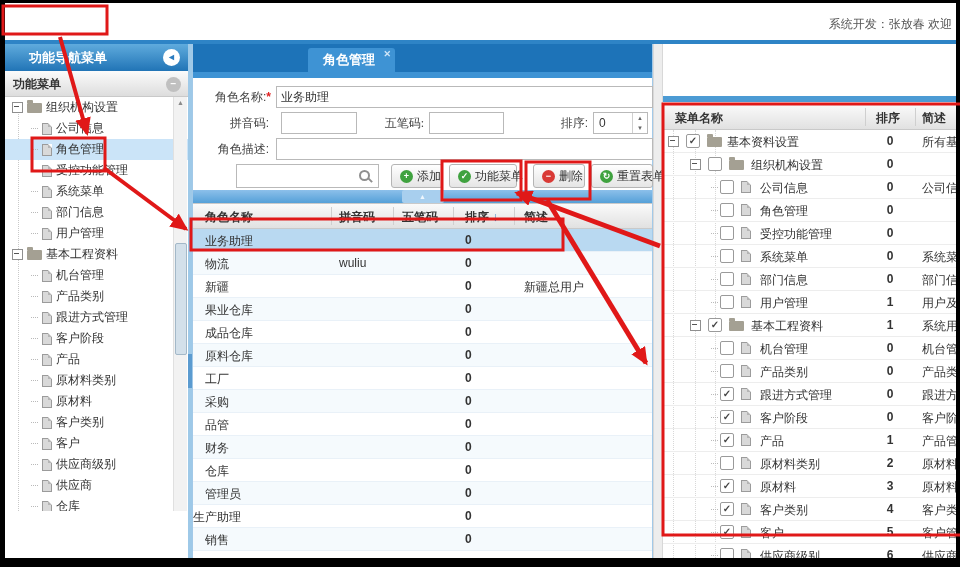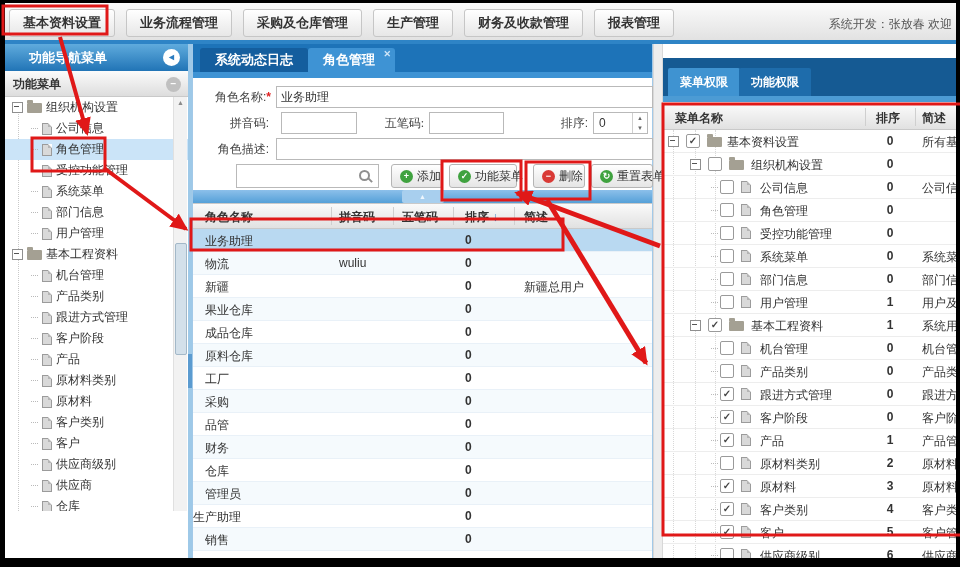--- a/index.html
+++ b/index.html
@@ -122,21 +122,20 @@
 
   
   #anno{position:absolute;left:0;top:0;pointer-events:none;z-index:50;}
 </style>
 </head>
 <body>
 
 <div id="screen">
   <div id="win">
 
-    <div id="menubar"><div class="menu-btn first">基本资料设置</div><div class="menu-btn">业务流程管理</div><div class="menu-btn">采购及仓库管理</div><div class="menu-btn">生产管理</div><div class="menu-btn">财务及收款管理</div><div class="menu-btn">报表管理</div></div>
     <div id="credit">系统开发：张放春 欢迎</div>
     <div id="topstrip"></div>
 
     <div id="sidebar">
       <div id="sb-header">
         <span>功能导航菜单</span>
         <span id="sb-collapse" class="circle-btn">◄</span>
       </div>
       <div id="sb-section">
         <span>功能菜单</span>
@@ -255,21 +254,20 @@
         <span id="sb-close" class="gray-circle">✕</span>
       </div>
       <div id="sb-strip"></div>
     </div>
 
     <div id="split-l"></div>
     <div id="split-r"></div>
 
     <div id="main">
       <div id="main-tabs">
-        <span id="mtab-0" class="mtab">系统动态日志</span>
         <span id="mtab-1" class="mtab">
           <span>角色管理</span>
           <span class="close-x"></span>
         </span>
       </div>
       <div id="main-strip"></div>
 
       <span class="flabel" style="left:0;top:42px;width:78px;"><span>角色名称:</span><span class="req">*</span></span>
       <input class="finput" style="left: 83px; top: 42px; width: 377px;" value="业务助理">
       <span class="flabel" style="left:16px;top:68px;width:60px;">拼音码:</span>
@@ -420,24 +418,20 @@
             <span class="gcell" style="left: 12px;">销售</span>
             <span class="gcell" style="left: 146px;"></span>
             <span class="gcell" style="left: 209px;"></span>
             <span class="gcell num" style="left: 272px;">0</span>
             <span class="gcell" style="left: 331px;"></span>
           </div>
         </div>
     </div>
 
     <div id="right">
-      <div id="perm-tabbar">
-        <span id="ptab-0" class="ptab">菜单权限</span>
-        <span id="ptab-1" class="ptab">功能权限</span>
-      </div>
       <div id="perm-strip"></div>
       <div id="perm-head">
         <span class="ghcell" style="left:12px;">菜单名称</span>
         <span class="ghcell" style="left:213px;">排序</span>
         <span class="ghcell" style="left:259px;">简述</span>
         <span class="phsep" style="left:202px;"></span>
         <span class="phsep" style="left:252px;"></span>
       </div>
       <div id="perm-rows">
         <div class="pguide" style="left:10px;"></div>

